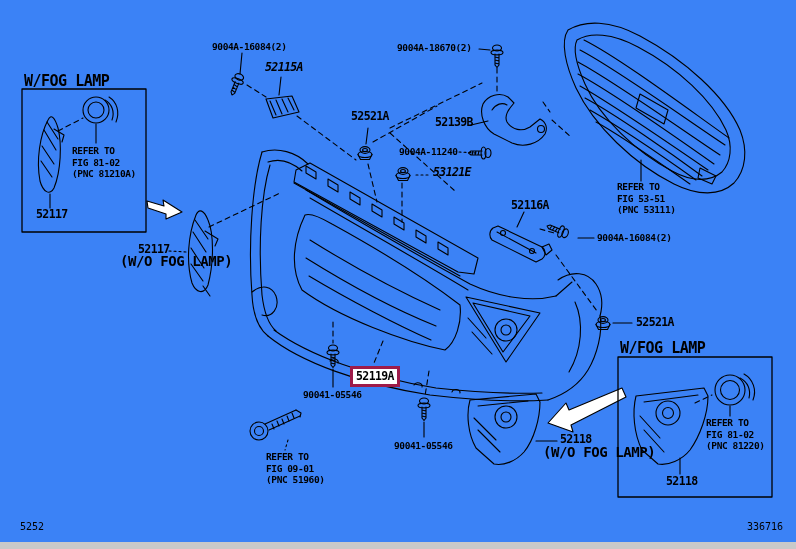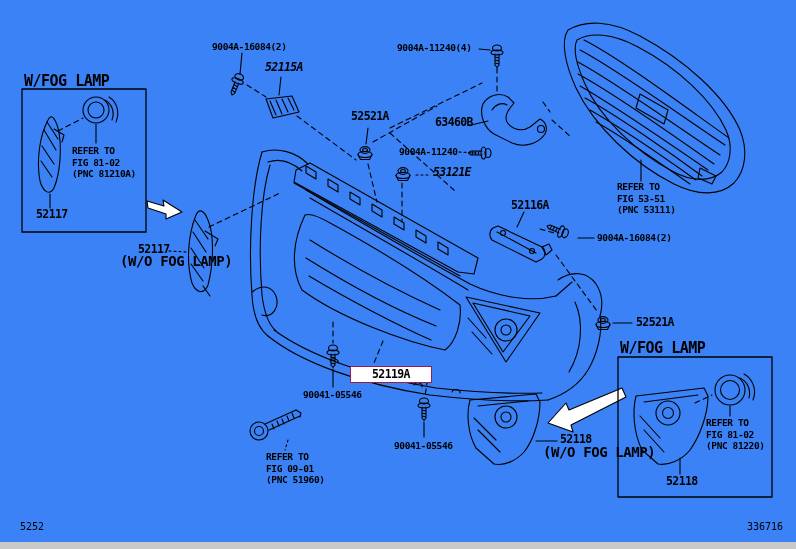--- a/index.html
+++ b/index.html
@@ -11,22 +11,22 @@
   .lbl{
     position:absolute;font-weight:bold;font-size:9.5px;letter-spacing:-0.4px;
     white-space:pre-line;line-height:11.5px;color:#000;
   }
   .part{font-size:11.5px;letter-spacing:-0.6px;}
   .variant{font-size:14px;letter-spacing:-0.4px;}
   .note{font-size:9.5px;line-height:11.5px;}
   .boxtitle{font-size:15px;letter-spacing:-0.5px;}
   .footer{font-weight:normal;font-size:10px;letter-spacing:0;}
   .hl-box{
-    position:absolute;border:1px solid #0c4a6e;background:#fff;
-    padding:1px 21px;font-weight:bold;font-size:11.5px;letter-spacing:-0.6px;
+    position:absolute;border:3px solid #0c4a6e;background:#fff;
+    padding:1px 3px;font-weight:bold;font-size:11.5px;letter-spacing:-0.6px;
     line-height:13px;
   }
   .bottom-strip{position:absolute;left:0;bottom:0;width:796px;height:7px;background:#c9c9c9;}
 </style>
 </head>
 <body>
 
 <div class="stage">
 
   <svg width="796" height="549" viewBox="0 0 796 549" fill="none" stroke="#000" stroke-width="1.1" stroke-linecap="round" stroke-linejoin="round">
@@ -241,22 +241,22 @@
       <path d="M740,378 C748,382 751,390 749,398 M744,374 C753,379 757,390 753,400"></path>
       <path d="M695,403 L712,395" stroke-dasharray="5 4"></path>
       <path d="M730,406 L730,416"></path>
       <path d="M680,458 L680,474"></path>
     </g>
   </svg>
 
   <div class="lbl" style="left:212px;top:41px;">9004A-16084(2)</div>
   <div class="lbl part" style="left:265px;top:62px;font-style:italic;">52115A</div>
   <div class="lbl part" style="left:351px;top:111px;">52521A</div>
-  <div class="lbl" style="left:397px;top:42px;">9004A-11240(4)</div>
-  <div class="lbl part" style="left:435px;top:117px;">63460B</div>
+  <div class="lbl" style="left:397px;top:42px;">9004A-18670(2)</div>
+  <div class="lbl part" style="left:435px;top:117px;">52139B</div>
   <div class="lbl" style="left:399px;top:146px;">9004A-11240</div>
   <div class="lbl part" style="left:433px;top:167px;font-style:italic;">53121E</div>
   <div class="lbl note" style="left:617px;top:181px;">REFER TO
 FIG 53-51
 (PNC 53111)</div>
   <div class="lbl part" style="left:511px;top:200px;">52116A</div>
   <div class="lbl" style="left:597px;top:232px;">9004A-16084(2)</div>
   <div class="lbl part" style="left:636px;top:317px;">52521A</div>
 
   <div class="hl-box" style="left: 350px; top: 366px; border-color: rgb(158, 27, 73);">

